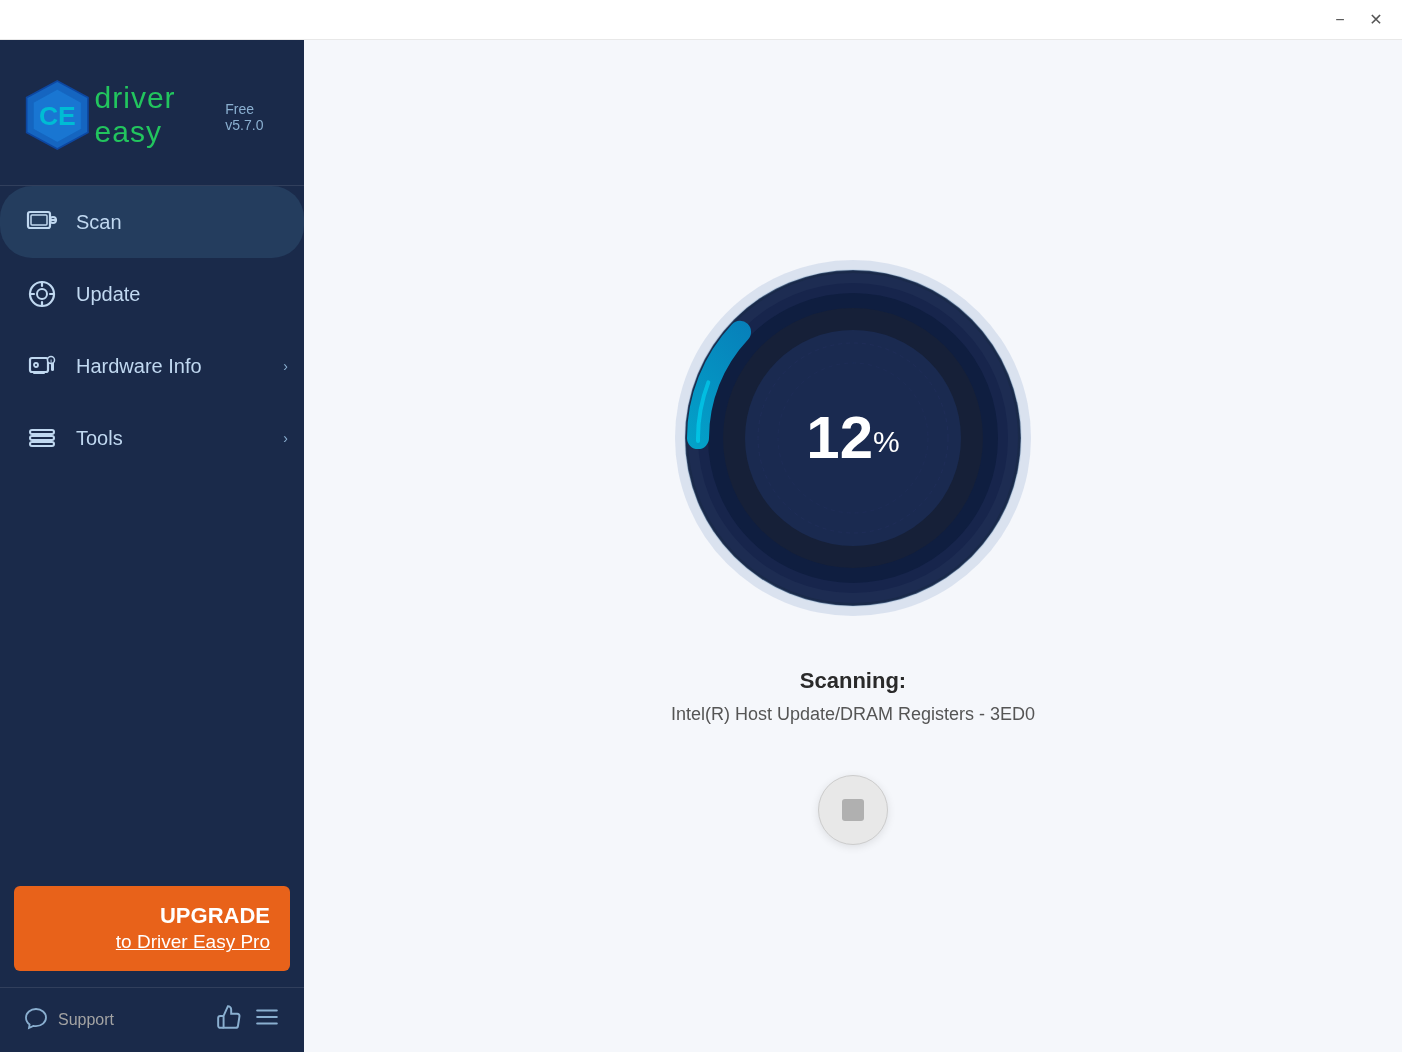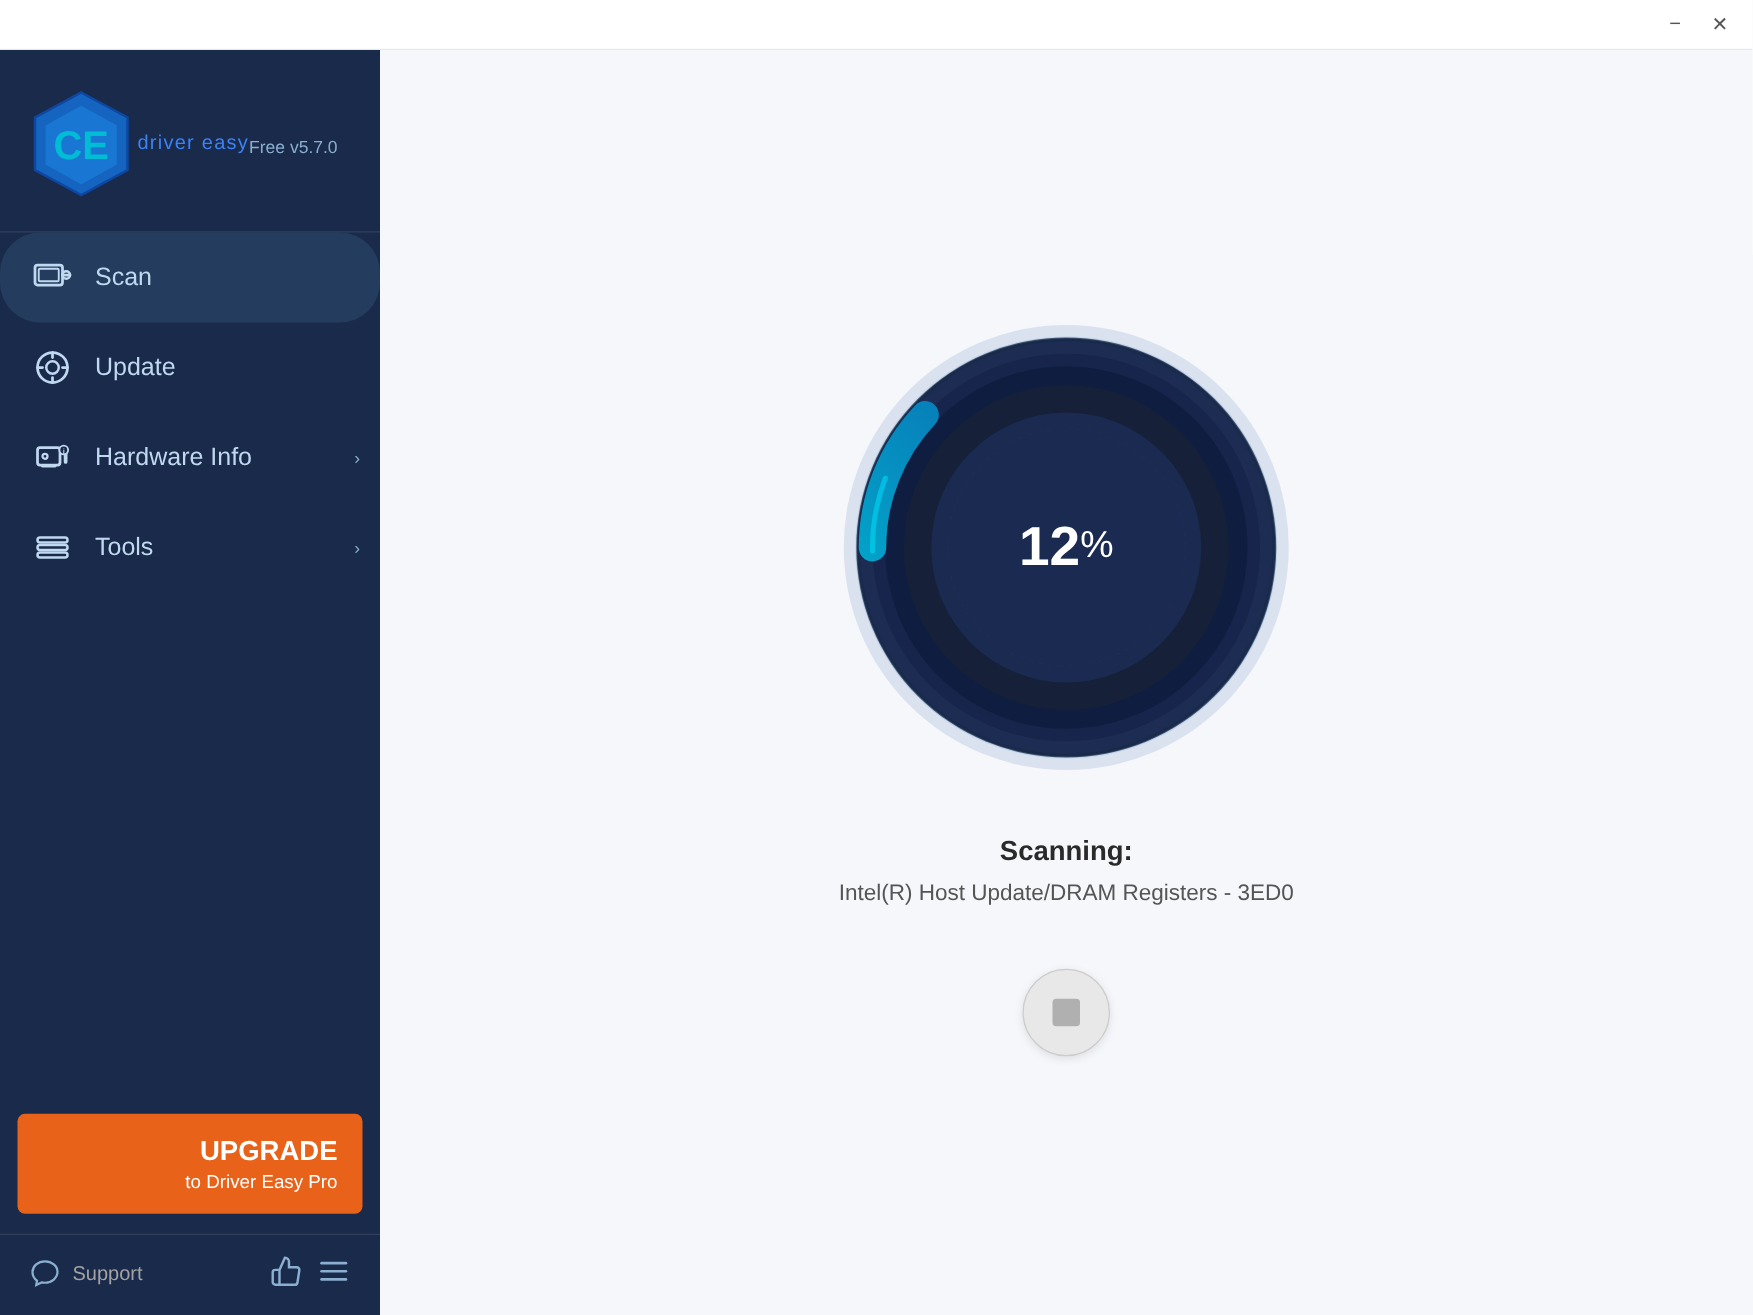--- a/index.html
+++ b/index.html
@@ -54,22 +54,22 @@
 
     .sidebar-logo {
       display: flex;
       flex-direction: row;
       align-items: center;
       padding: 30px 20px 25px;
       border-bottom: 1px solid rgba(255,255,255,0.1);
     }
 
     .logo-text {
-      color: #3b82f6;
-      font-size: 16px;
+      color: #22c55e;
+      font-size: 30px;
       font-weight: 300;
       letter-spacing: 1px;
     }
 
     .logo-version {
       color: #8aafd0;
       font-size: 14px;
       margin-top: 4px;
     }
 
@@ -115,22 +115,23 @@
       border: none;
       border-radius: 6px;
       padding: 16px 20px;
       cursor: pointer;
       text-align: right;
       font-size: 22px;
       font-weight: 700;
       line-height: 1.3;
     }
     .upgrade-btn .upgrade-sub {
-      font-size: 15px;
+      font-size: 19px;
       font-weight: 400;
+      text-decoration: underline;
     }
 
     .sidebar-footer {
       display: flex;
       align-items: center;
       justify-content: space-between;
       padding: 16px 24px;
       border-top: 1px solid rgba(255,255,255,0.1);
     }
 
@@ -182,21 +183,21 @@
 
     .scan-inner {
       position: absolute;
       top: 50%; left: 50%;
       transform: translate(-50%, -50%);
       text-align: center;
       z-index: 10;
     }
 
     .scan-percent {
-      font-size: 44px;
+      font-size: 60px;
       font-weight: 700;
       color: #ffffff;
       line-height: 1;
     }
 
     .scan-percent-sign {
       font-size: 30px;
       vertical-align: super;
       color: #ffffff;
     }

